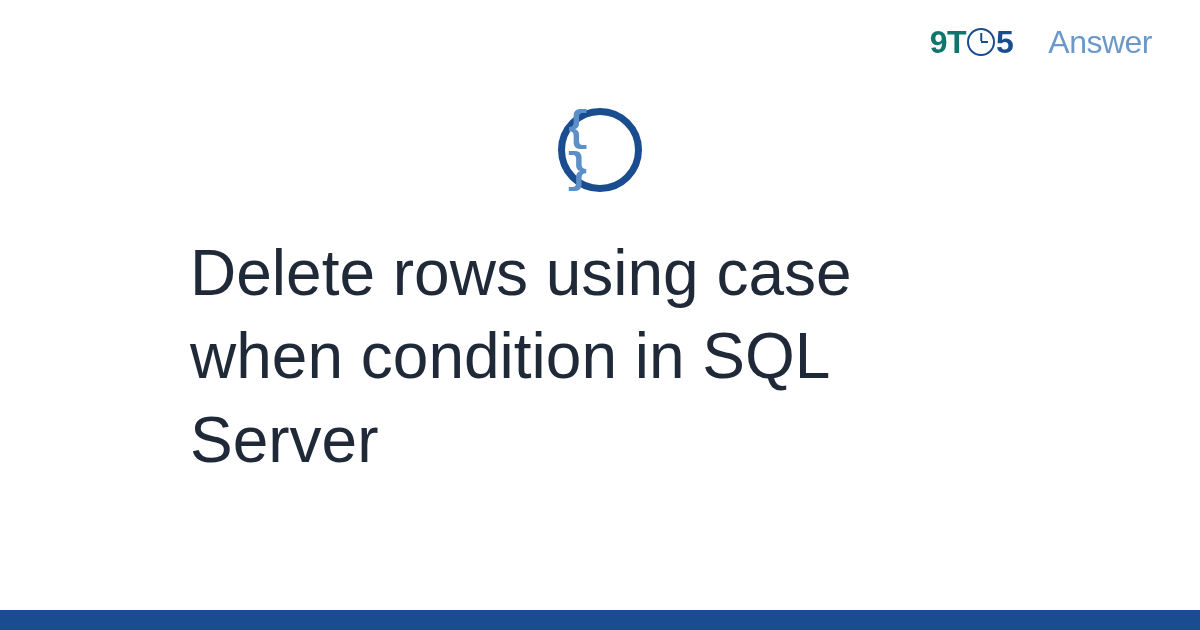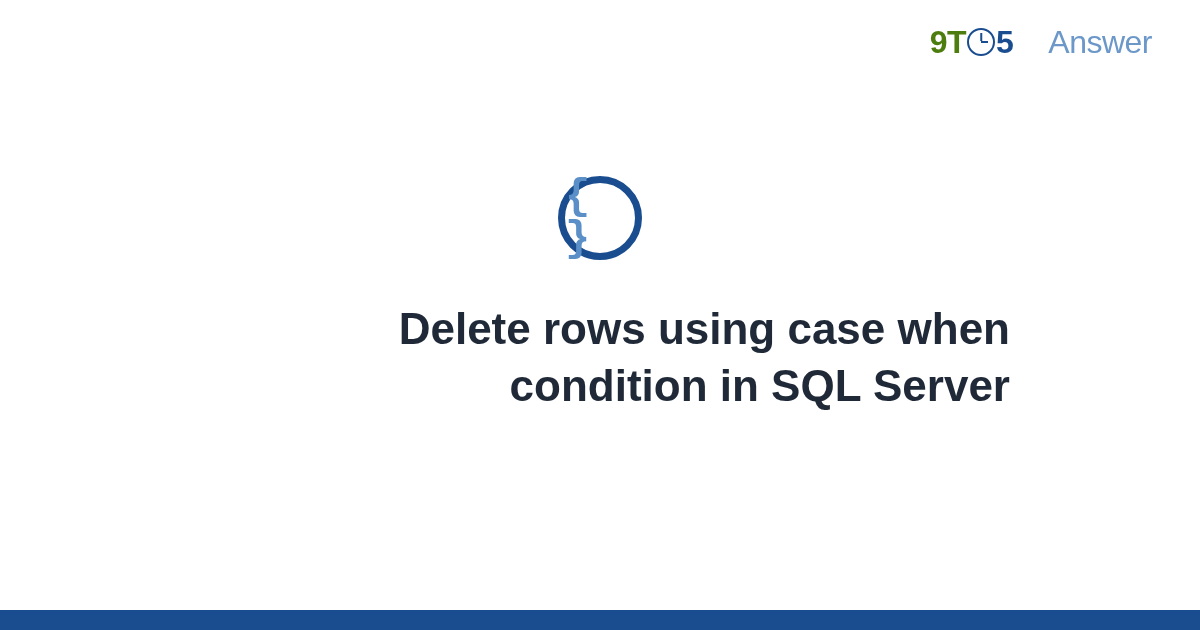--- a/index.html
+++ b/index.html
@@ -17,21 +17,21 @@
     }
     .brand-logo {
       position: absolute;
       top: 24px;
       right: 48px;
       font-size: 32px;
       font-weight: 500;
       letter-spacing: -0.5px;
     }
     .brand-9t {
-      color: #4d7c0f;
+      color: #0f766e;
       font-weight: 600;
     }
     .brand-clock {
       display: inline-flex;
       align-items: center;
       justify-content: center;
       width: 28px;
       height: 28px;
       border: 2.5px solid #1a4d8f;
       border-radius: 50%;
@@ -91,24 +91,24 @@
     }
     .code-icon-braces {
       font-size: 42px;
       font-weight: 700;
       color: #5b8fc7;
       letter-spacing: 4px;
       font-family: "Courier New", monospace;
       line-height: 1;
     }
     .title {
-      font-size: 44px;
-      font-weight: 700;
+      font-size: 64px;
+      font-weight: 400;
       color: #1f2937;
-      text-align: right;
+      text-align: left;
       line-height: 1.3;
       max-width: 900px;
       padding: 0 40px;
     }
     .bottom-bar {
       position: absolute;
       bottom: 0;
       left: 0;
       width: 100%;
       height: 20px;

